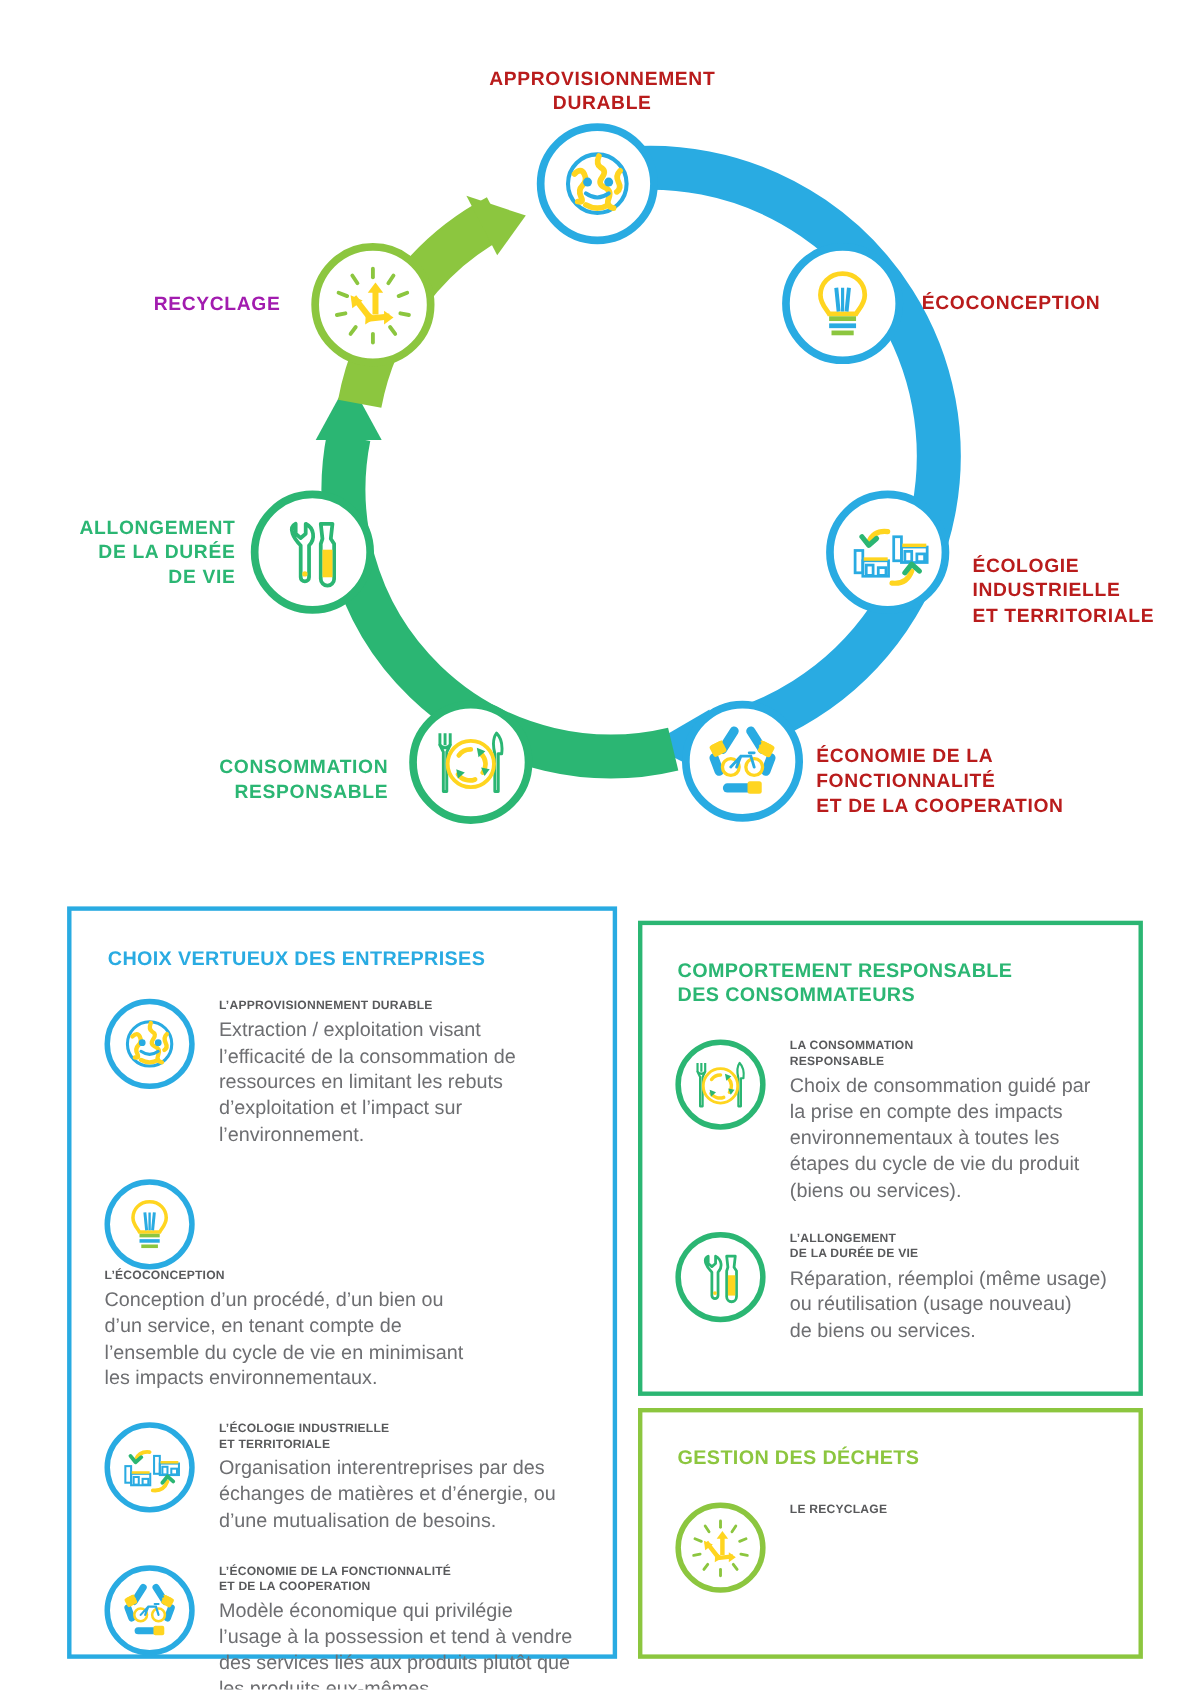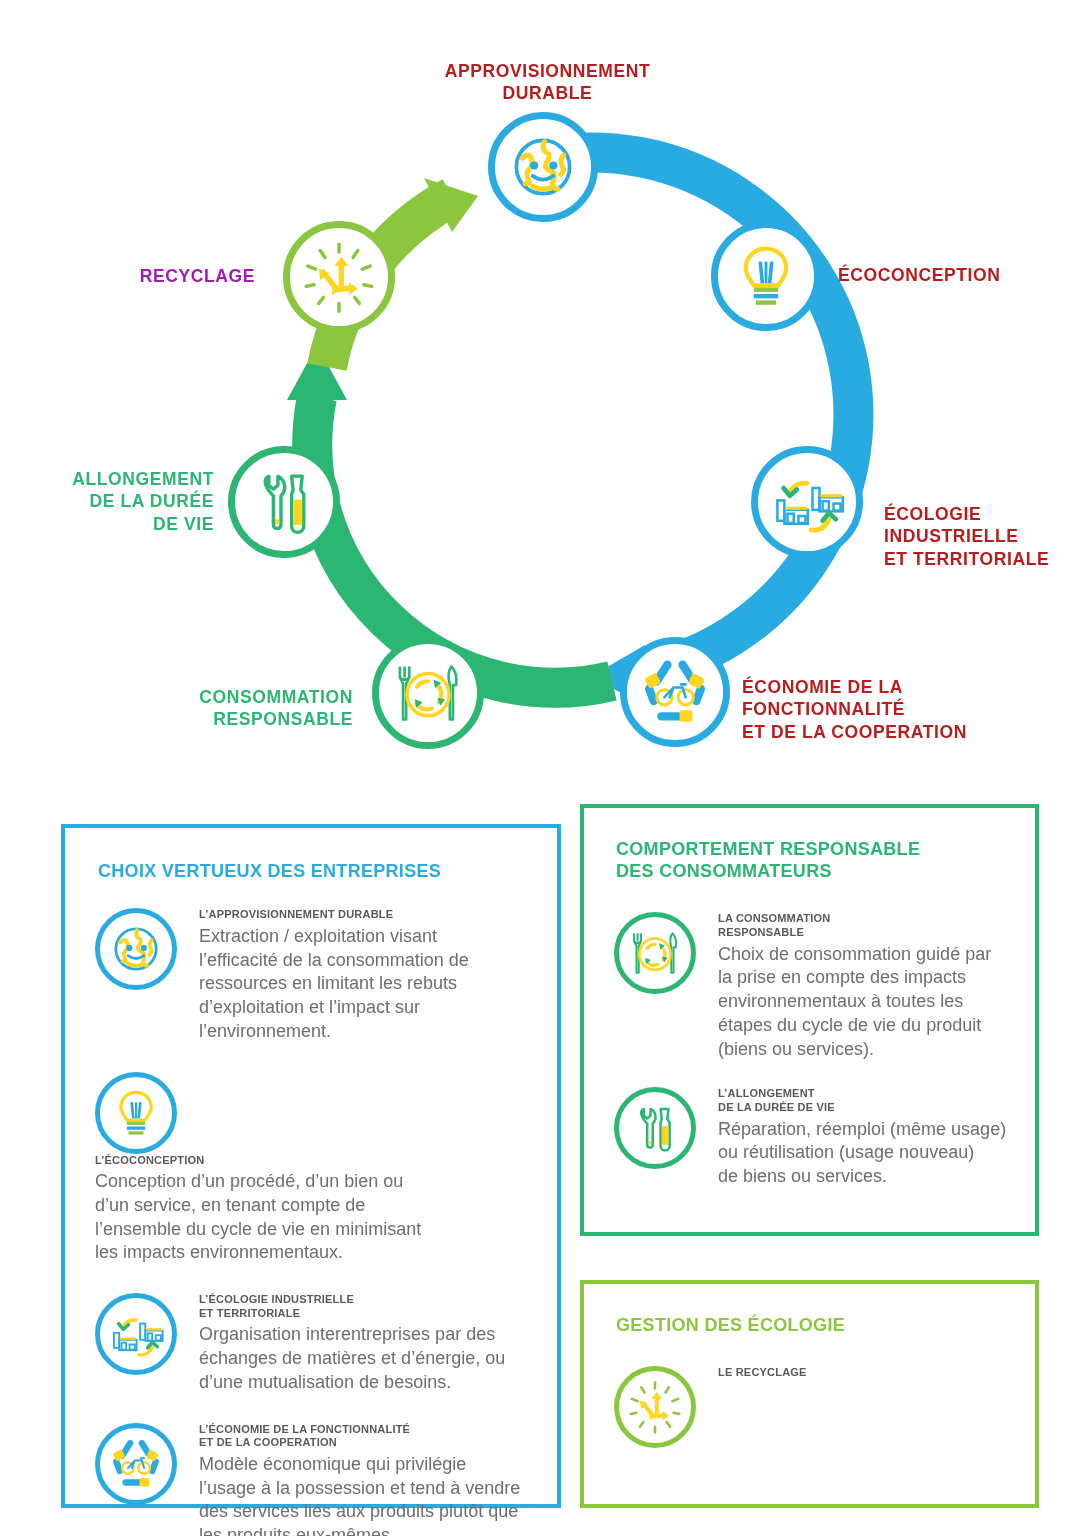--- a/index.html
+++ b/index.html
@@ -361,21 +361,21 @@
         <div class="entry-title">L’ÉCONOMIE DE LA FONCTIONNALITÉ
 ET DE LA COOPERATION</div>
         <div class="entry-desc">Modèle économique qui privilégie
 l’usage à la possession et tend à vendre
 des services liés aux produits plutôt que
 les produits eux-mêmes.</div>
       </div>
     </div>
   </div>
 
-  <div class="panel green" style="left:580px; top:804px; width:459px; height:432px;">
+  <div class="panel green" style="left:580px; top:837px; width:459px; height:432px;">
     <div class="panel-title green" style="margin:30px 0 0 32px; width:410px;">COMPORTEMENT RESPONSABLE
 DES CONSOMMATEURS</div>
 
     <div class="entry" style="margin:30px 22px 0 30px;">
       <div class="entry-badge green" style="width:82px;height:82px;margin-right:22px;">
         <svg width="58" height="58" viewBox="0 0 100 100">
             <use href="#ic-plate"></use>
           </svg>
       </div>
       <div class="entry-text">
@@ -399,21 +399,21 @@
         <div class="entry-title">L’ALLONGEMENT
 DE LA DURÉE DE VIE</div>
         <div class="entry-desc">Réparation, réemploi (même usage)
 ou réutilisation (usage nouveau)
 de biens ou services.</div>
       </div>
     </div>
   </div>
 
   <div class="panel lgreen" style="left:580px; top:1280px; width:459px; height:228px;">
-    <div class="panel-title lgreen" style="margin:30px 0 0 32px; width:410px;">GESTION DES ÉCOLOGIE</div>
+    <div class="panel-title lgreen" style="margin:30px 0 0 32px; width:410px;">GESTION DES DÉCHETS</div>
 
     <div class="entry" style="margin:30px 22px 0 30px;">
       <div class="entry-badge lgreen" style="width:82px;height:82px;margin-right:22px;">
         <svg width="58" height="58" viewBox="0 0 100 100">
             <use href="#ic-recycle"></use>
           </svg>
       </div>
       <div class="entry-text">
         <div class="entry-title">LE RECYCLAGE</div>
       </div>

